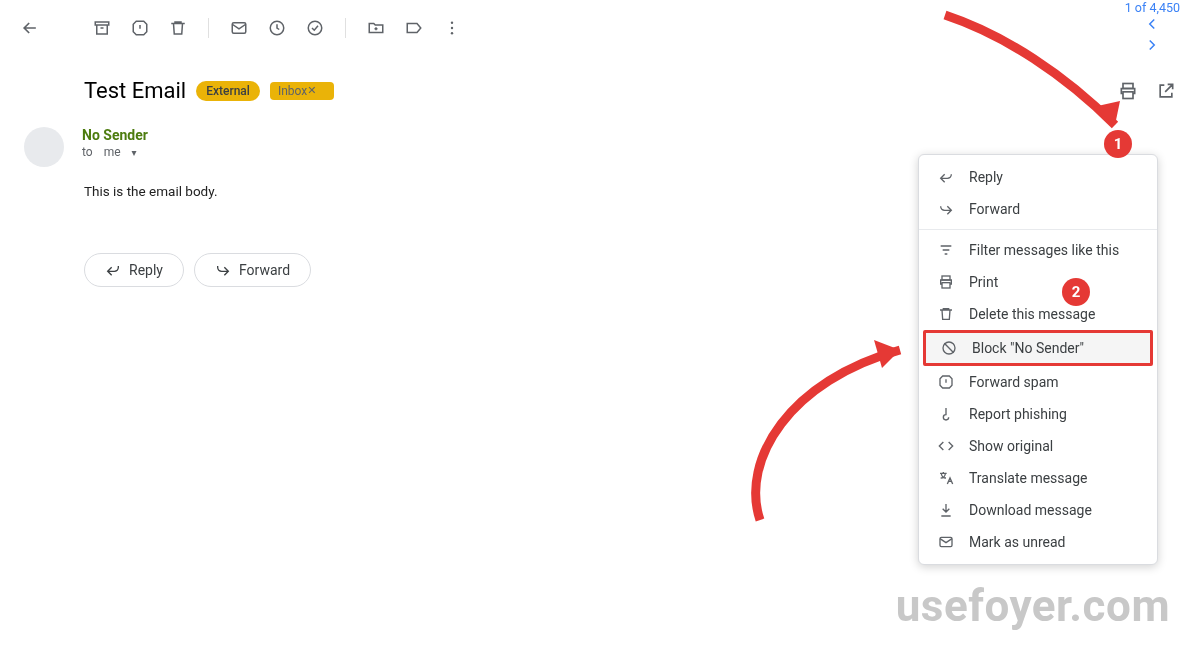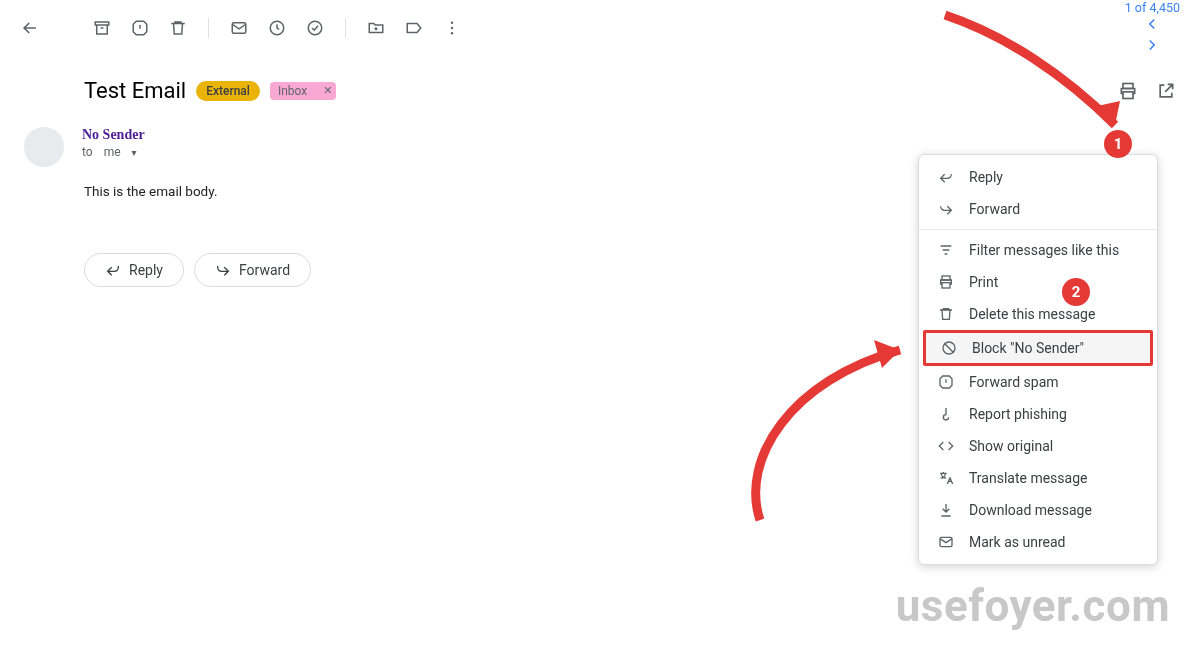--- a/index.html
+++ b/index.html
@@ -54,28 +54,28 @@
   }
   .chip-external {
     background: #eab308;
     color: #3c4043;
     font-size: 12px;
     padding: 3px 10px;
     border-radius: 10px;
     font-weight: 500;
   }
   .chip-inbox {
-    background: #f9a8d4;
+    background: #eab308;
     color: #5f6368;
     font-size: 12px;
-    padding: 2px 4px 2px 8px;
+    padding: 2px 18px 2px 8px;
     border-radius: 4px;
     display: inline-flex;
     align-items: center;
-    gap: 16px;
+    gap: 0;
     cursor: pointer;
   }
   .chip-inbox .x { font-size: 11px; color:#5f6368; }
   .right-actions {
     margin-left: auto;
     display: flex;
     gap: 18px;
     align-items: center;
   }
   .icon-btn { color:#5f6368; cursor:pointer; display:flex; }
@@ -85,21 +85,21 @@
     padding: 14px 24px 4px 24px;
     align-items: flex-start;
   }
   .avatar {
     width: 40px; height: 40px;
     border-radius: 50%;
     background: #e8eaed;
     margin-right: 18px;
   }
   .sender-block { flex-shrink: 0; }
-  .sender-name { font-weight: 700; font-size: 14px; color:#4c1d95;font-family:Liberation Serif, serif; }
+  .sender-name { font-weight: 700; font-size: 14px; color:#4d7c0f; }
   .to-line { font-size: 12px; color:#5f6368; display:flex; align-items:center; gap:11px; margin-top:2px;}
   .to-line .caret { font-size:10px; }
   .meta-right {
     margin-left: auto;
     display: flex;
     align-items: center;
     gap: 12px;
     color:#5f6368;
     font-size: 12.5px;
     padding-right: 0;

